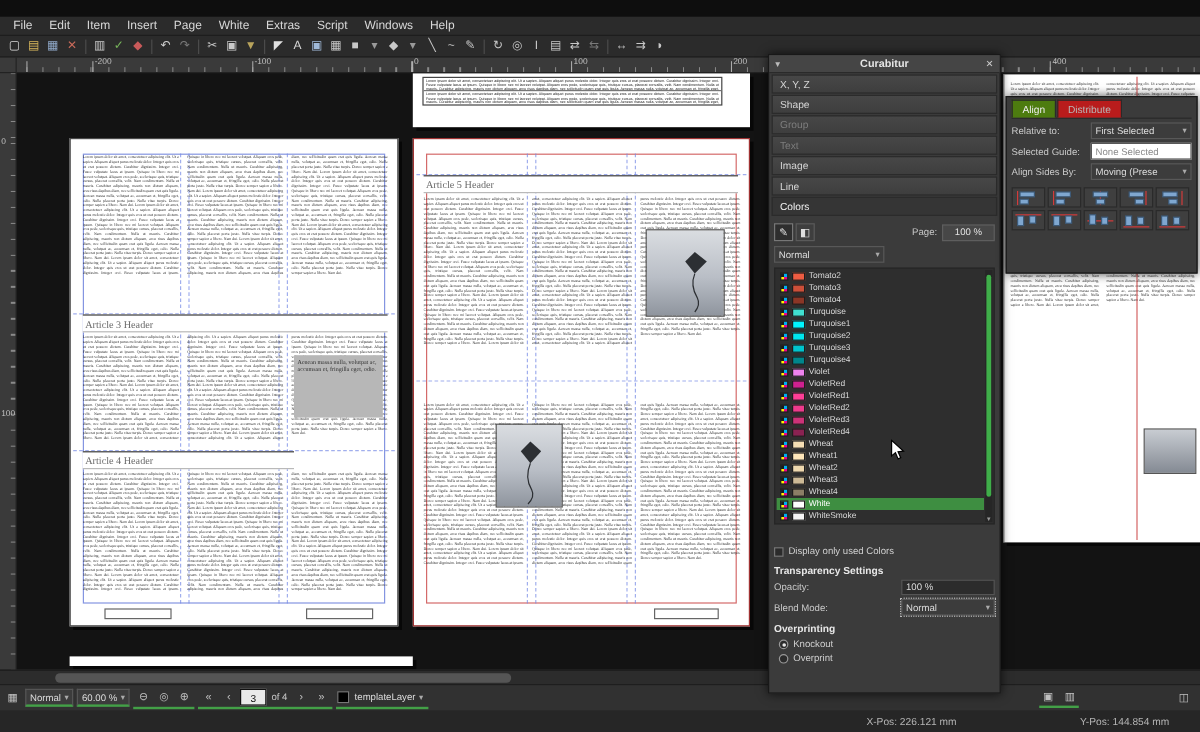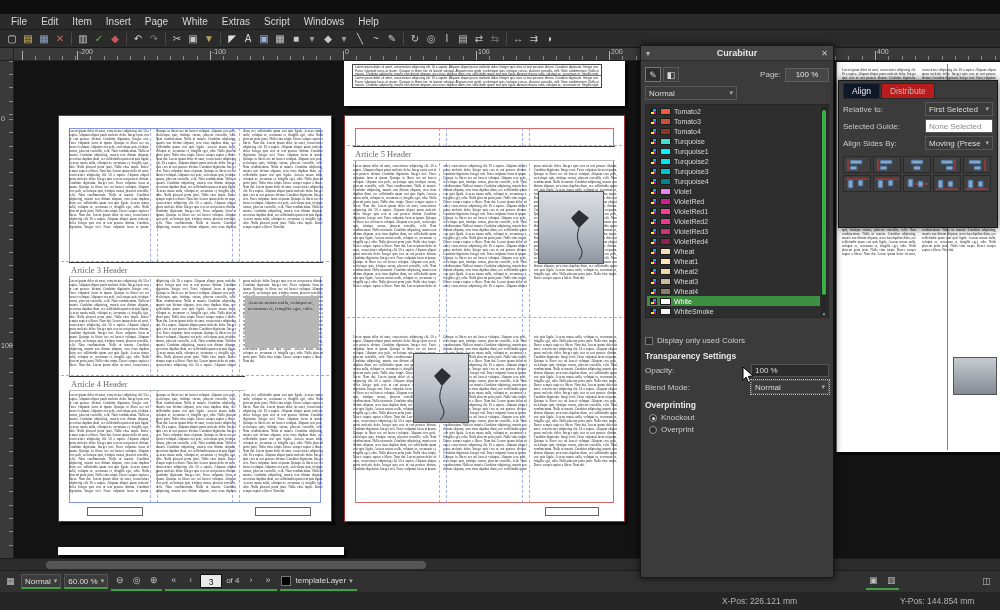--- a/index.html
+++ b/index.html
@@ -104,24 +104,24 @@
   .field{margin-left:auto;width:78px;height:13px;background:#2c2c2c;border:1px solid #555;color:#ddd;font-size:8px;padding:1px 0 0 3px}
   .blend-combo{margin-left:auto;width:78px}
   .radio-row{display:flex;align-items:center;gap:4px;margin:3px 0 0 4px;font-size:8px;color:#cfcfcf}
   .radio{width:8px;height:8px;border:1px solid #999;border-radius:50%;background:#2b2b2b;position:relative;display:inline-block}
   .radio.on::after{content:"";position:absolute;left:2px;top:2px;width:3px;height:3px;border-radius:50%;background:#e6e6e6}
 
   
   .align-panel{position:absolute;left:838px;top:80px;width:160px;height:148px;background:#3b3b3b;border:1px solid #181818;box-shadow:0 0 8px rgba(0,0,0,.7);z-index:60;padding:2px 4px}
   .tabs{display:flex;gap:1px;border-bottom:1px solid #2a2a2a;margin-bottom:3px}
   .tab{font-size:8.5px;padding:2px 8px;background:#b91c1c;color:#b9b9b9;border:1px solid #2a2a2a;border-bottom:none}
-  .tab.active{background:#0f172a;color:#eee}
+  .tab.active{background:#4d7c0f;color:#eee}
   .ap-row{display:flex;align-items:center;margin-top:3px}
   .ap-lbl{font-size:8px;color:#c9c9c9}
-  .ap-row .combo{margin-left:auto;width:68px}
+  .ap-row .combo{margin-left:auto;width:84px}
   .ap-grid{display:flex;flex-wrap:wrap;gap:2px;margin-top:6px}
   .al-btn{width:28px;height:17px;background:#3f3f3f;border:1px solid #2a2a2a;position:relative;display:flex;align-items:center;justify-content:center}
 
   .cursor{position:absolute;left:742px;top:366px;z-index:99}
 </style>
 </head>
 <body>
 
 <div class="titlebar"></div>
 
@@ -262,20 +262,29 @@
 <div class="hscroll">
     <div class="thumb"></div>
   </div>
 
 <div class="props">
   <div class="props-title">
     <span class="pt-collapse">▾</span>
     <span>Curabitur</span>
     <span class="pt-close">✕</span>
   </div>
+  <div>
+      <div class="psec">X, Y, Z</div>
+      <div class="psec">Shape</div>
+      <div class="psec dis">Group</div>
+      <div class="psec dis">Text</div>
+      <div class="psec">Image</div>
+      <div class="psec">Line</div>
+      <div class="psec open">Colors</div>
+    </div>
   <div class="colors-body">
     <div class="row">
       <span class="mini-btn active">✎</span>
       <span class="mini-btn">◧</span>
       <span class="shade-label">Page:</span>
       <button class="shade-btn">100 %</button>
     </div>
     <div class="combo normal-combo">
         <span>Normal</span>
         <i>▾</i>

